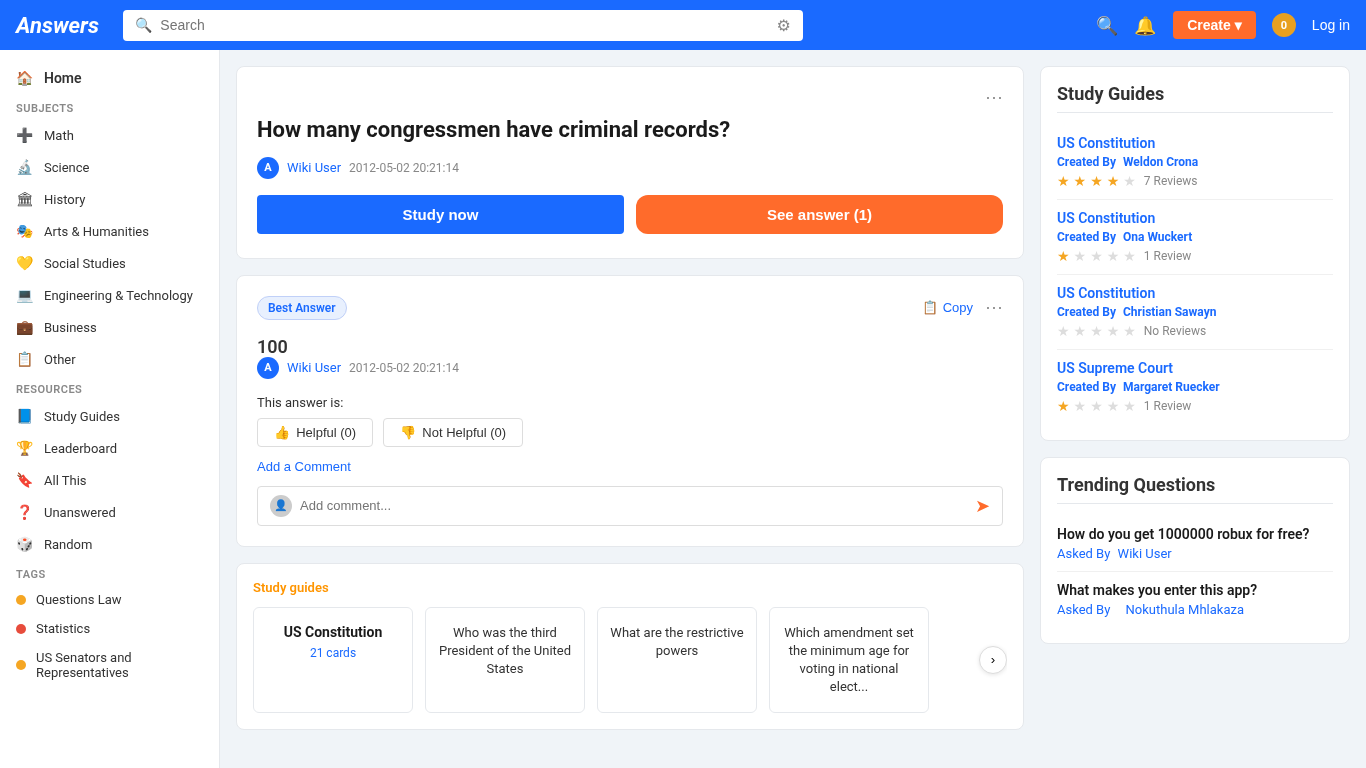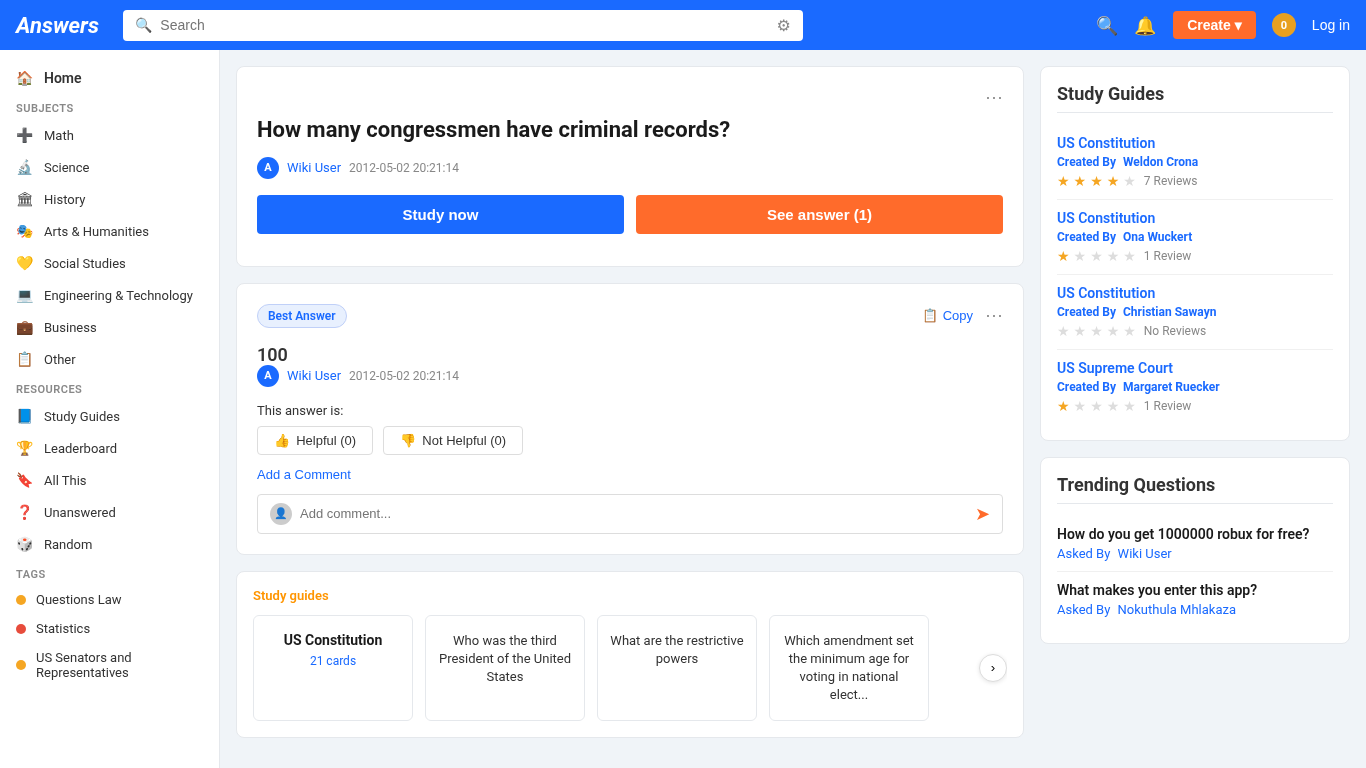--- a/index.html
+++ b/index.html
@@ -34,23 +34,23 @@
 
     
     .card { background: white; border-radius: 8px; padding: 20px; border: 1px solid #e5e8ec; }
     .card-header { display: flex; justify-content: flex-end; margin-bottom: 8px; }
     .more-btn { background: none; border: none; cursor: pointer; color: #888; font-size: 18px; }
     .question-title { font-size: 22px; font-weight: 700; color: #1a1a1a; margin-bottom: 12px; line-height: 1.3; }
     .meta { display: flex; align-items: center; gap: 8px; margin-bottom: 16px; }
     .avatar-small { width: 22px; height: 22px; background: #1a6aff; border-radius: 50%; display: flex; align-items: center; justify-content: center; font-size: 11px; color: white; font-weight: bold; }
     .user-link { color: #1a6aff; font-size: 13px; cursor: pointer; }
     .timestamp { color: #888; font-size: 12px; }
-    .btn-row { display: flex; gap: 12px; margin-bottom: 12px; }
+    .btn-row { display: flex; gap: 12px; margin-bottom: 4px; }
     .study-btn { flex: 1; background: #1a6aff; color: white; border: none; border-radius: 4px; padding: 11px; font-size: 15px; font-weight: 600; cursor: pointer; }
-    .see-answer-btn { flex: 1; background: #ff6b2b; color: white; border: none; border-radius: 4px; padding: 11px; font-size: 15px; font-weight: 600; cursor: pointer; }
+    .see-answer-btn { flex: 1; background: #ff6b2b; color: white; border: none; border-radius: 12px; padding: 11px; font-size: 15px; font-weight: 600; cursor: pointer; }
 
     
     .best-answer-card { background: white; border-radius: 8px; border: 1px solid #e5e8ec; padding: 20px; }
     .best-answer-header { display: flex; justify-content: space-between; align-items: center; margin-bottom: 16px; }
     .best-badge { background: #e8f0fe; color: #1a6aff; font-size: 12px; font-weight: 600; padding: 4px 10px; border-radius: 12px; border: 1px solid #c0d0f8; }
     .answer-actions { display: flex; align-items: center; gap: 12px; }
     .copy-btn { display: flex; align-items: center; gap: 4px; color: #1a6aff; cursor: pointer; font-size: 13px; background: none; border: none; }
     .answer-text { font-size: 18px; font-weight: 600; margin-bottom: 0; }
     .answer-meta { display: flex; align-items: center; gap: 8px; margin-bottom: 16px; }
     .helpful-section { margin-bottom: 12px; }
@@ -360,20 +360,20 @@
           <div class="trending-by">
             <span>Asked By</span>
             <span style="color:#1a6aff;cursor:pointer;margin-left:4px;">Wiki User</span>
           </div>
         </div>
 
         <div class="trending-item">
           <div class="trending-q">What makes you enter this app?</div>
           <div class="trending-by">
             <span>Asked By</span>
-            <span style="color:#1a6aff;cursor:pointer;margin-left:4px;">Nokuthula Mhlakaza</span>
+            <span style="color:#1a6aff;cursor:pointer;margin-left:12px;">Nokuthula Mhlakaza</span>
           </div>
         </div>
       </div>
 
     </aside>
   </main>
 </div>
 
 </body></html>

